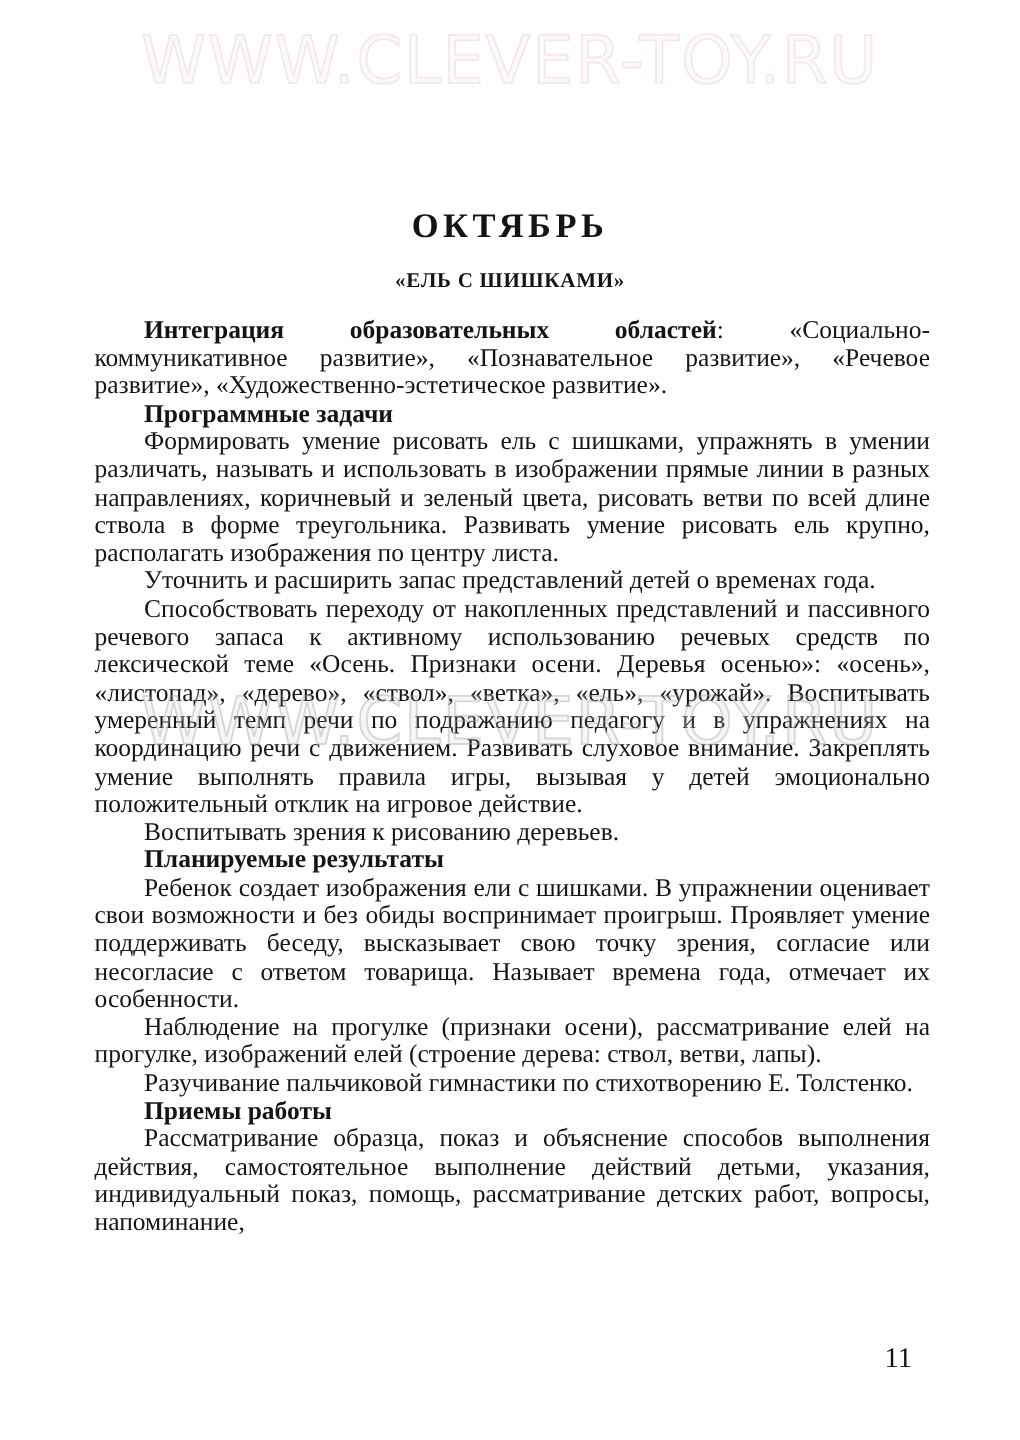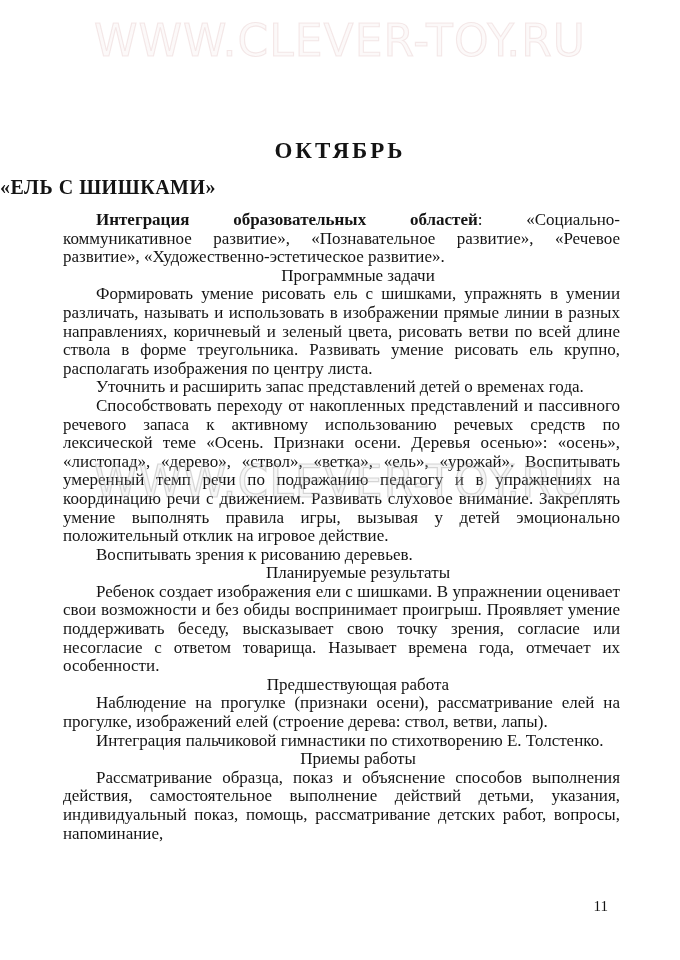--- a/index.html
+++ b/index.html
@@ -21,49 +21,50 @@
     margin: 0;
     padding-top: 138px;
     text-align: center;
     font-size: 23px;
     line-height: 25px;
     font-weight: bold;
     letter-spacing: 3px;
   }
   .lesson-title {
     margin: 16px 0 0 0;
-    font-size: 20px;
+    text-align: center;
+    font-size: 14px;
     line-height: 17px;
     font-weight: bold;
     letter-spacing: 0.5px;
   }
   .content {
     margin: 15px 60px 0 63px;
     width: 557px;
     font-size: 17px;
     line-height: 18.6px;
     text-align: justify;
   }
   .content p {
     margin: 0;
     padding: 0;
     text-indent: 33px;
   }
   .content p.heading {
-    font-weight: normal;
-    text-align: center;
+    font-weight: bold;
+    text-align: left;
   }
   .lead-bold {
     font-weight: bold;
   }
   .page-number {
     position: absolute;
     right: 72px;
     bottom: 46px;
-    font-size: 15px;
+    font-size: 19px;
     line-height: 16px;
   }
   .watermark {
     position: absolute;
     left: 0;
     width: 680px;
     text-align: center;
     font-family: "DejaVu Sans", sans-serif;
     font-weight: 400;
     font-size: 44px;
@@ -99,23 +100,22 @@
 
     <p class="heading">Программные задачи</p>
     <p>Формировать умение рисовать ель с шишками, упражнять в умении различать, называть и использовать в изображении прямые линии в разных направлениях, коричневый и зеленый цвета, рисовать ветви по всей длине ствола в форме треугольника. Развивать умение рисовать ель крупно, располагать изображения по центру листа.</p>
     <p>Уточнить и расширить запас представлений детей о временах года.</p>
     <p>Способствовать переходу от накопленных представлений и пассивного речевого запаса к активному использованию речевых средств по лексической теме «Осень. Признаки осени. Деревья осенью»: «осень», «листопад», «дерево», «ствол», «ветка», «ель», «урожай». Воспитывать умеренный темп речи по подражанию педагогу и в упражнениях на координацию речи с движением. Развивать слуховое внимание. Закреплять умение выполнять правила игры, вызывая у детей эмоционально положительный отклик на игровое действие.</p>
     <p>Воспитывать зрения к рисованию деревьев.</p>
 
     <p class="heading">Планируемые результаты</p>
     <p>Ребенок создает изображения ели с шишками. В упражнении оценивает свои возможности и без обиды воспринимает проигрыш. Проявляет умение поддерживать беседу, высказывает свою точку зрения, согласие или несогласие с ответом товарища. Называет времена года, отмечает их особенности.</p>
 
-    <p class="heading">Предшествующая работа</p>
     <p>Наблюдение на прогулке (признаки осени), рассматривание елей на прогулке, изображений елей (строение дерева: ствол, ветви, лапы).</p>
-    <p>Интеграция пальчиковой гимнастики по стихотворению Е. Толстенко.</p>
+    <p>Разучивание пальчиковой гимнастики по стихотворению Е. Толстенко.</p>
 
     <p class="heading">Приемы работы</p>
     <p>Рассматривание образца, показ и объяснение способов выполнения действия, самостоятельное выполнение действий детьми, указания, индивидуальный показ, помощь, рассматривание детских работ, вопросы, напоминание,</p>
   </div>
 
   <div class="page-number">11</div>
 
 </div>
 
 </body></html>

